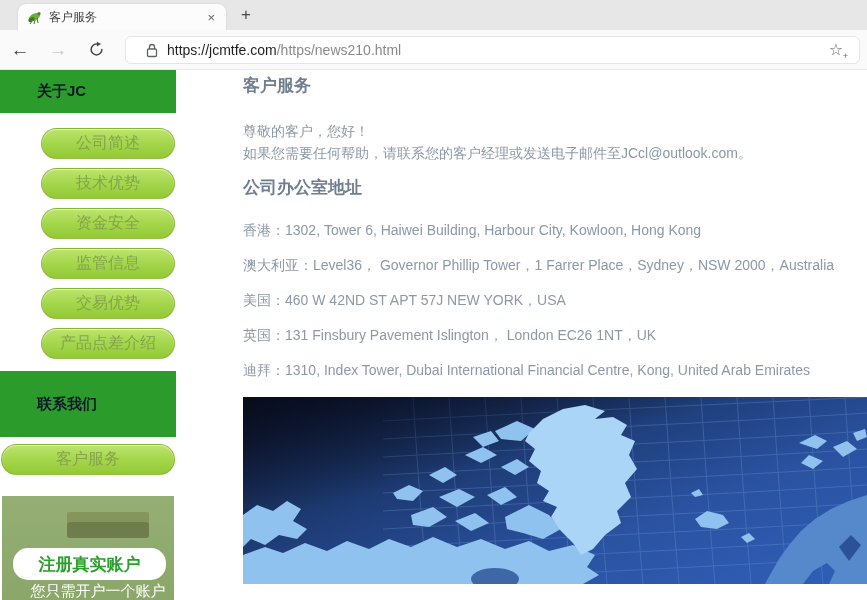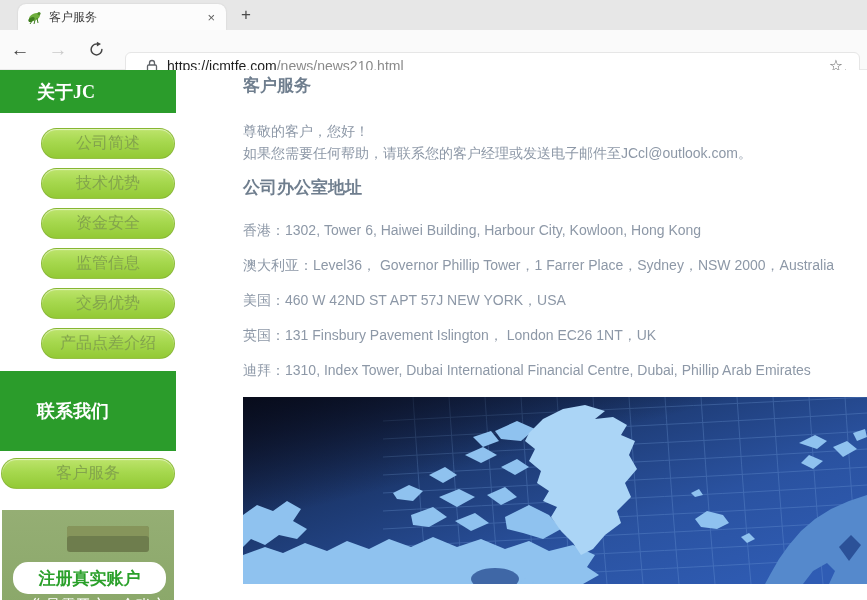--- a/index.html
+++ b/index.html
@@ -17,37 +17,37 @@
   .newtab{position:absolute;left:233px;top:3px;width:26px;height:24px;color:#4a4a4a;font-size:17px;
           display:flex;align-items:center;justify-content:center;cursor:pointer;}
 
   
   .toolbar{position:absolute;left:0;top:30px;width:867px;height:40px;background:#fafafa;
            border-bottom:1px solid #e9e9e9;display:flex;align-items:center;}
   .navbtn{width:30px;text-align:center;font-size:19px;color:#3f3f3f;line-height:1;cursor:pointer;}
   .navbtn.back{margin-left:5px;}
   .navbtn.fwd{color:#c9c9c9;margin-left:8px;}
   .navbtn.refresh{margin-left:8px;display:flex;align-items:center;justify-content:center;}
-  .urlbar{position:absolute;left:125px;top:22px;width:735px;height:28px;background:#fff;
+  .urlbar{position:absolute;left:125px;top:6px;width:735px;height:28px;background:#fff;
           border:1px solid #e6e6e6;border-radius:6px;display:flex;align-items:center;padding:0 16px;}
   .urlbar .lock{flex:0 0 auto;margin:0 9px 0 4px;display:flex;}
   .urlbar .host{font-size:14px;color:#1f1f1f;}
   .urlbar .path{font-size:14px;color:#8a8a8a;}
   .urlbar .star{margin-left:auto;color:#6a6a6a;font-size:16px;position:relative;cursor:pointer;line-height:1;}
   .urlbar .star .plus{position:absolute;right:-5px;bottom:-3px;font-size:9px;color:#6a6a6a;}
 
   
   .page{position:absolute;left:0;top:70px;width:867px;height:530px;background:#fff;overflow:hidden;}
 
   
   .sidebar{position:absolute;left:0;top:0;width:176px;height:530px;overflow:hidden;background:#fff;}
-  .side-header{background:#2b9c2b;color:#ffffff;font-weight:bold;font-size:18px;
-               display:flex;align-items:center;padding-left:37px;font-family:Liberation Serif, serif;}
+  .side-header{background:#2b9c2b;color:#0f172a;font-weight:bold;font-size:15px;
+               display:flex;align-items:center;padding-left:37px;}
   .side-header.h1{height:43px;}
-  .side-header.h2{height:80px;margin-top:12px;}
+  .side-header.h2{height:66px;margin-top:12px;}
   .pills{margin-top:15px;padding-left:40px;}
   .pill{height:31px;margin:0 1px 9px 1px;border-radius:16px;cursor:pointer;
         background:linear-gradient(180deg,#bde46c 0%,#a6d84e 45%,#93c935 100%);
         border:1px solid rgba(125,170,45,.6);
         box-shadow:inset 0 1px 1px rgba(255,255,255,.6);
         display:flex;align-items:center;justify-content:center;
         color:#83a44c;font-size:16px;}
   .pill.contact{margin-top:7px;}
   .promo{position:relative;margin:21px 2px 0 2px;height:112px;overflow:hidden;
          background:linear-gradient(180deg,#95ae74 0%,#89a768 100%);}
@@ -97,21 +97,21 @@
       </svg>
     </span>
     <div class="urlbar">
       <span class="lock">
         <svg width="12" height="15" viewBox="0 0 12 15">
           <rect x="1.5" y="6" width="9" height="7.5" rx="1.2" fill="none" stroke="#5f6368" stroke-width="1.3"></rect>
           <path d="M3.5 6 V4 a2.5 2.5 0 0 1 5 0 V6" fill="none" stroke="#5f6368" stroke-width="1.3"></path>
         </svg>
       </span>
       <span class="host">https://jcmtfe.com</span>
-        <span class="path">/news/news210.html</span>
+        <span class="path">/https/news210.html</span>
       <span class="star"><span>☆</span><span class="plus">+</span></span>
     </div>
   </div>
 
   <div class="page">
 
     <aside class="sidebar">
       <div class="side-header h1">关于JC</div>
       <div class="pills">
         <div class="pill">公司简述</div>
@@ -133,21 +133,21 @@
     <main class="main">
       <h2>客户服务</h2>
       <p class="greeting"><span>尊敬的客户，您好！</span><br><span>如果您需要任何帮助，请联系您的客户经理或发送电子邮件至JCcl@outlook.com。</span><br></p>
 
       <h2 class="addr">公司办公室地址</h2>
       <div class="addresses">
         <p class="addr-line"><span>香港：</span><span>1302, Tower 6, Haiwei Building, Harbour City, Kowloon, Hong Kong</span></p>
         <p class="addr-line"><span>澳大利亚：</span><span>Level36， Governor Phillip Tower，1 Farrer Place，Sydney，NSW 2000，Australia</span></p>
         <p class="addr-line"><span>美国：</span><span>460 W 42ND ST APT 57J NEW YORK，USA</span></p>
         <p class="addr-line"><span>英国：</span><span>131 Finsbury Pavement Islington， London EC26 1NT，UK</span></p>
-        <p class="addr-line"><span>迪拜：</span><span>1310, Index Tower, Dubai International Financial Centre, Dubai, Phillip Arab Emirates</span></p>
+        <p class="addr-line"><span>迪拜：</span><span>1310, Index Tower, Dubai International Financial Centre, Kong, United Arab Emirates</span></p>
       </div>
 
       <div class="map-wrap">
         <svg width="624" height="187" viewBox="0 0 624 187">
           <defs>
             <linearGradient id="sea" x1="0" y1="0" x2="1" y2="0.85">
               <stop offset="0" stop-color="#131c3a"></stop>
               <stop offset="0.38" stop-color="#1d3a72"></stop>
               <stop offset="0.7" stop-color="#2a52a0"></stop>
               <stop offset="1" stop-color="#2f5cb4"></stop>

